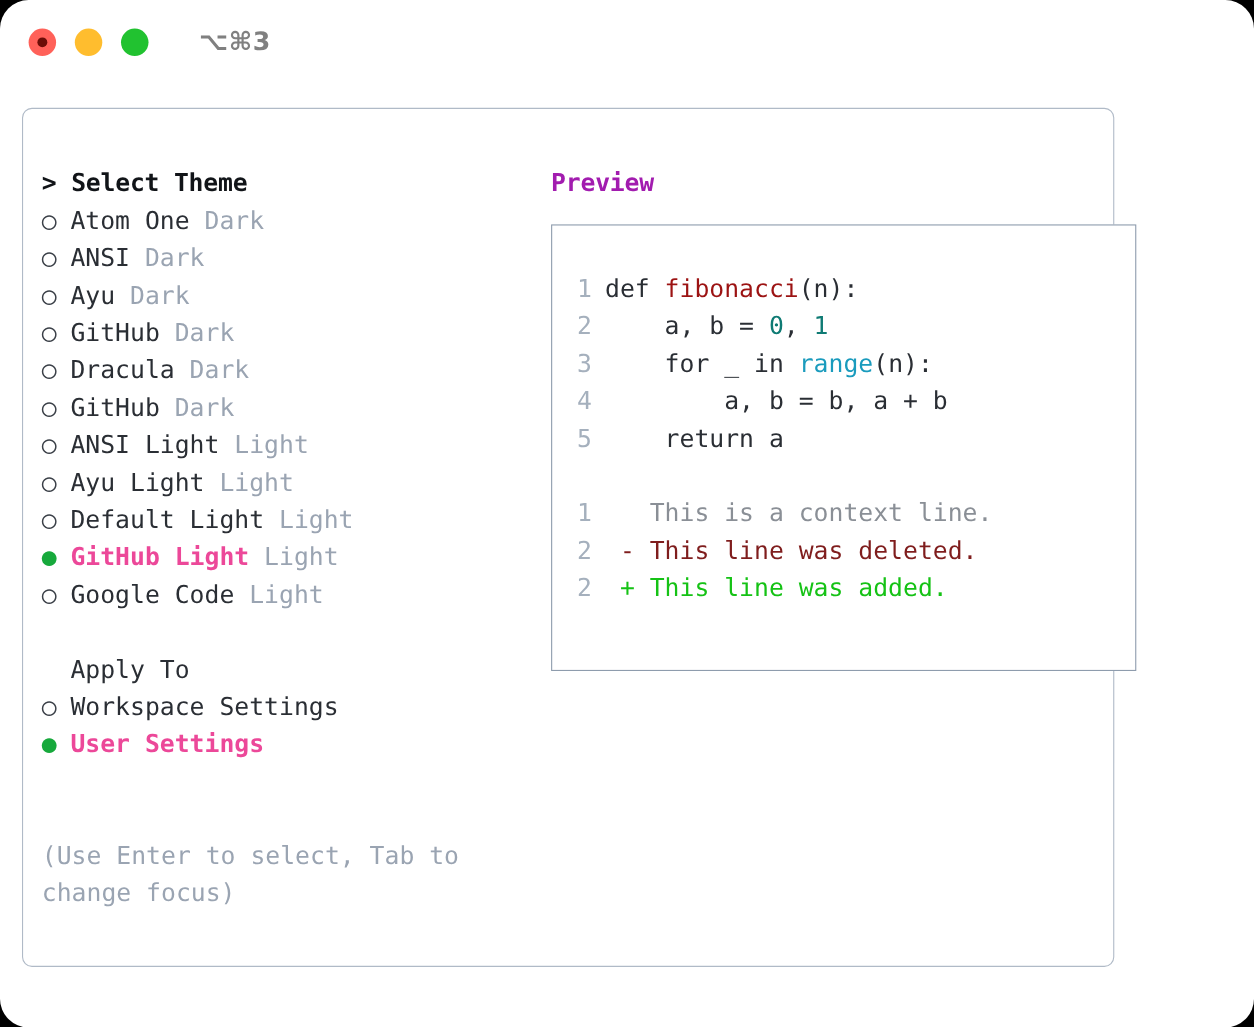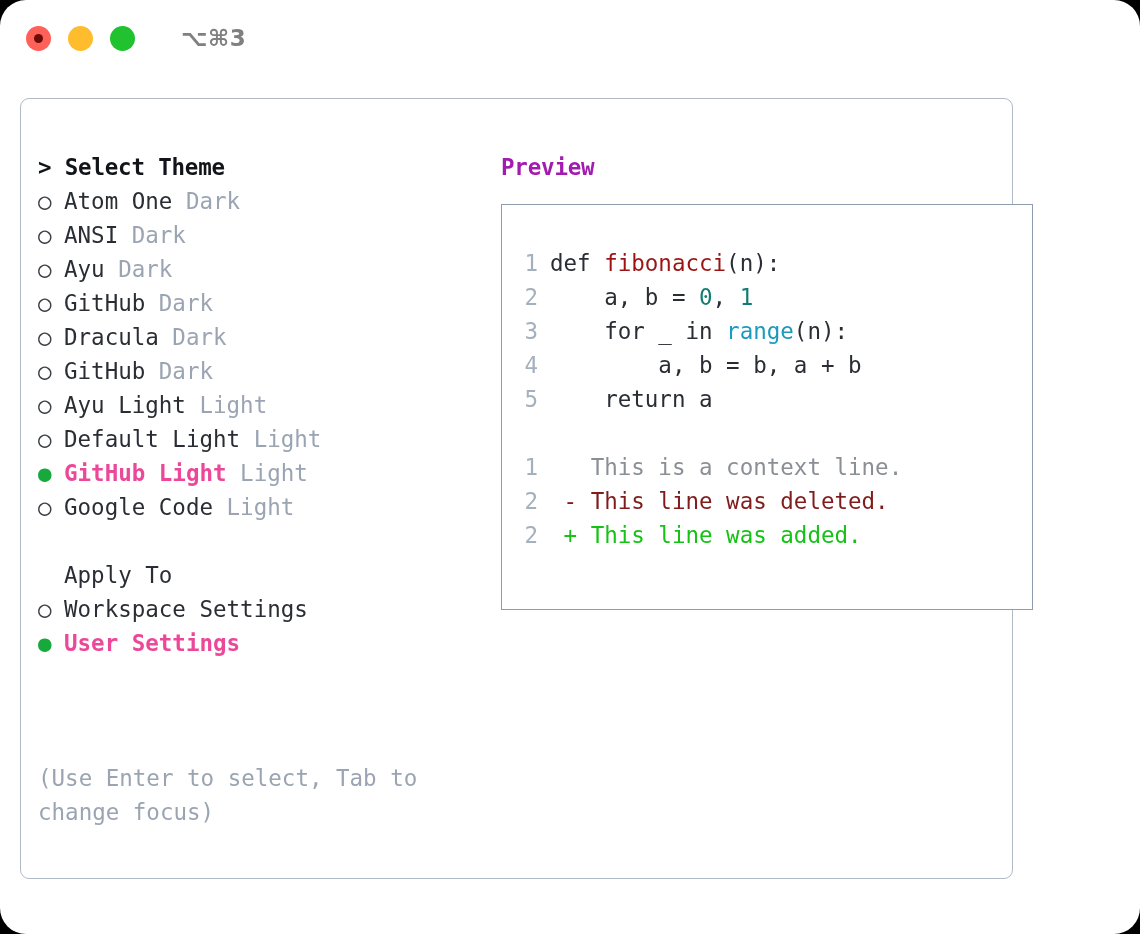--- a/index.html
+++ b/index.html
@@ -217,20 +217,21 @@
 
         <div class="list-line section-head"><span>&gt; </span><span>Select Theme</span></div>
 
         <div id="theme-list">
             <div class="list-line"><span class="marker">○</span><span class="name">Atom One</span><span class="variant"> Dark</span></div>
             <div class="list-line"><span class="marker">○</span><span class="name">ANSI</span><span class="variant"> Dark</span></div>
             <div class="list-line"><span class="marker">○</span><span class="name">Ayu</span><span class="variant"> Dark</span></div>
             <div class="list-line"><span class="marker">○</span><span class="name">GitHub</span><span class="variant"> Dark</span></div>
             <div class="list-line"><span class="marker">○</span><span class="name">Dracula</span><span class="variant"> Dark</span></div>
             <div class="list-line"><span class="marker">○</span><span class="name">GitHub</span><span class="variant"> Dark</span></div>
+            <div class="list-line"><span class="marker">○</span><span class="name">ANSI Light</span><span class="variant"> Light</span></div>
             <div class="list-line"><span class="marker">○</span><span class="name">Ayu Light</span><span class="variant"> Light</span></div>
             <div class="list-line"><span class="marker">○</span><span class="name">Default Light</span><span class="variant"> Light</span></div>
             <div class="list-line"><span class="marker sel">●</span><span class="name sel">GitHub Light</span><span class="variant"> Light</span></div>
             <div class="list-line"><span class="marker">○</span><span class="name">Google Code</span><span class="variant"> Light</span></div>
           </div>
 
         <div class="spacer-line"></div>
 
         <div class="list-line"><span class="marker blank">○</span><span class="name">Apply To</span></div>
 

